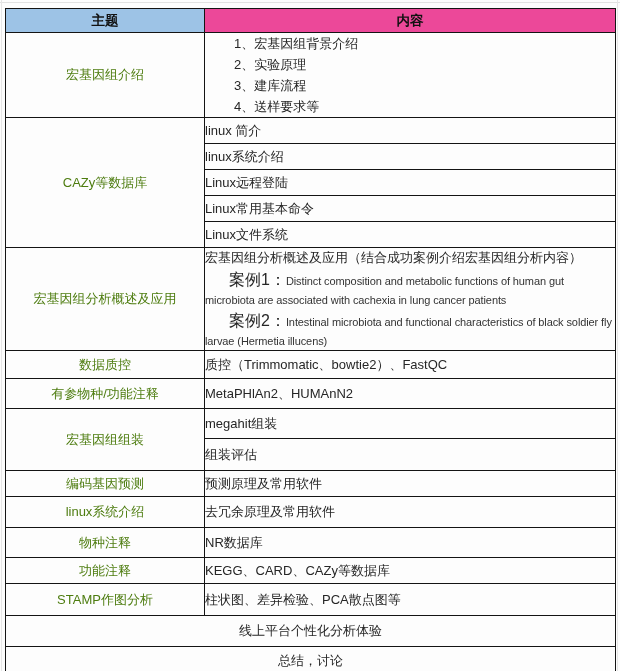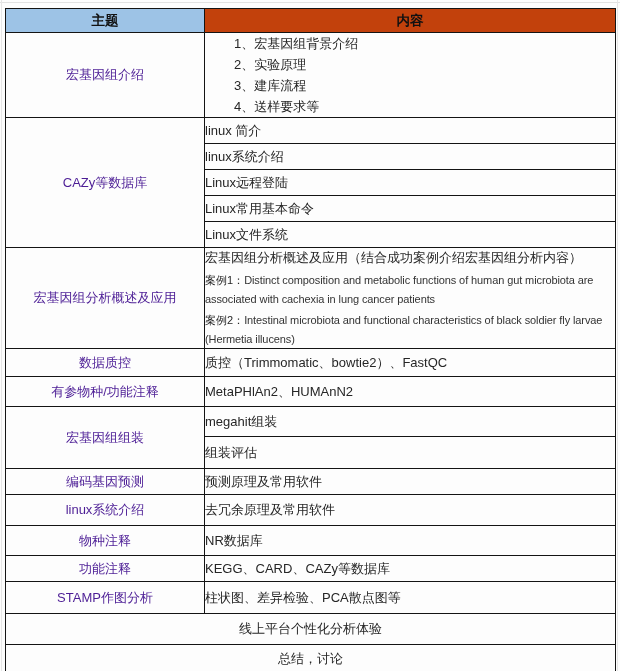--- a/index.html
+++ b/index.html
@@ -33,33 +33,33 @@
   .outline th {
     height: 24px;
     font-size: 13.5px;
     font-weight: bold;
     text-align: center;
     color: #111;
   }
   .topic-cell {
     text-align: center;
     font-size: 13px;
-    color: #4c1d95;
+    color: #4d7c0f;
   }
   .content-cell {
     font-size: 13px;
     color: #262626;
     padding: 3px 8px 3px 7px;
     text-align: left;
   }
   .numbered-lines div { line-height: 21px; margin-left: 29px; }
   .overview-cell { padding-top: 5px; padding-bottom: 4px; }
   .overview-title { font-size: 13px; line-height: 20px; }
   .case-para { line-height: 17.5px; margin-top: 3px; }
-  .case-label { font-size: 11px; color: #262626; }
+  .case-label { font-size: 16px; color: #262626; margin-left: 24px; }
   .case-en { font-size: 11px; color: #333; letter-spacing: -0.1px; }
   .full-row td {
     text-align: center;
     font-size: 13px;
     color: #262626;
   }
 </style>
 </head>
 <body>
 
@@ -70,21 +70,21 @@
 
   <table class="outline">
     <colgroup>
       <col style="width:199px">
       <col style="width:411px">
     </colgroup>
 
     <tbody>
         <tr>
       <th style="background:#9DC3E6">主题</th>
-      <th style="background:#c2410c">内容</th>
+      <th style="background:#ec4899">内容</th>
     </tr>
 
     <tr style="height:84px">
       <td class="topic-cell">宏基因组介绍</td>
       <td class="content-cell numbered-lines">
         <div>1、宏基因组背景介绍</div>
         <div>2、实验原理</div>
         <div>3、建库流程</div>
         <div>4、送样要求等</div>
       </td>

